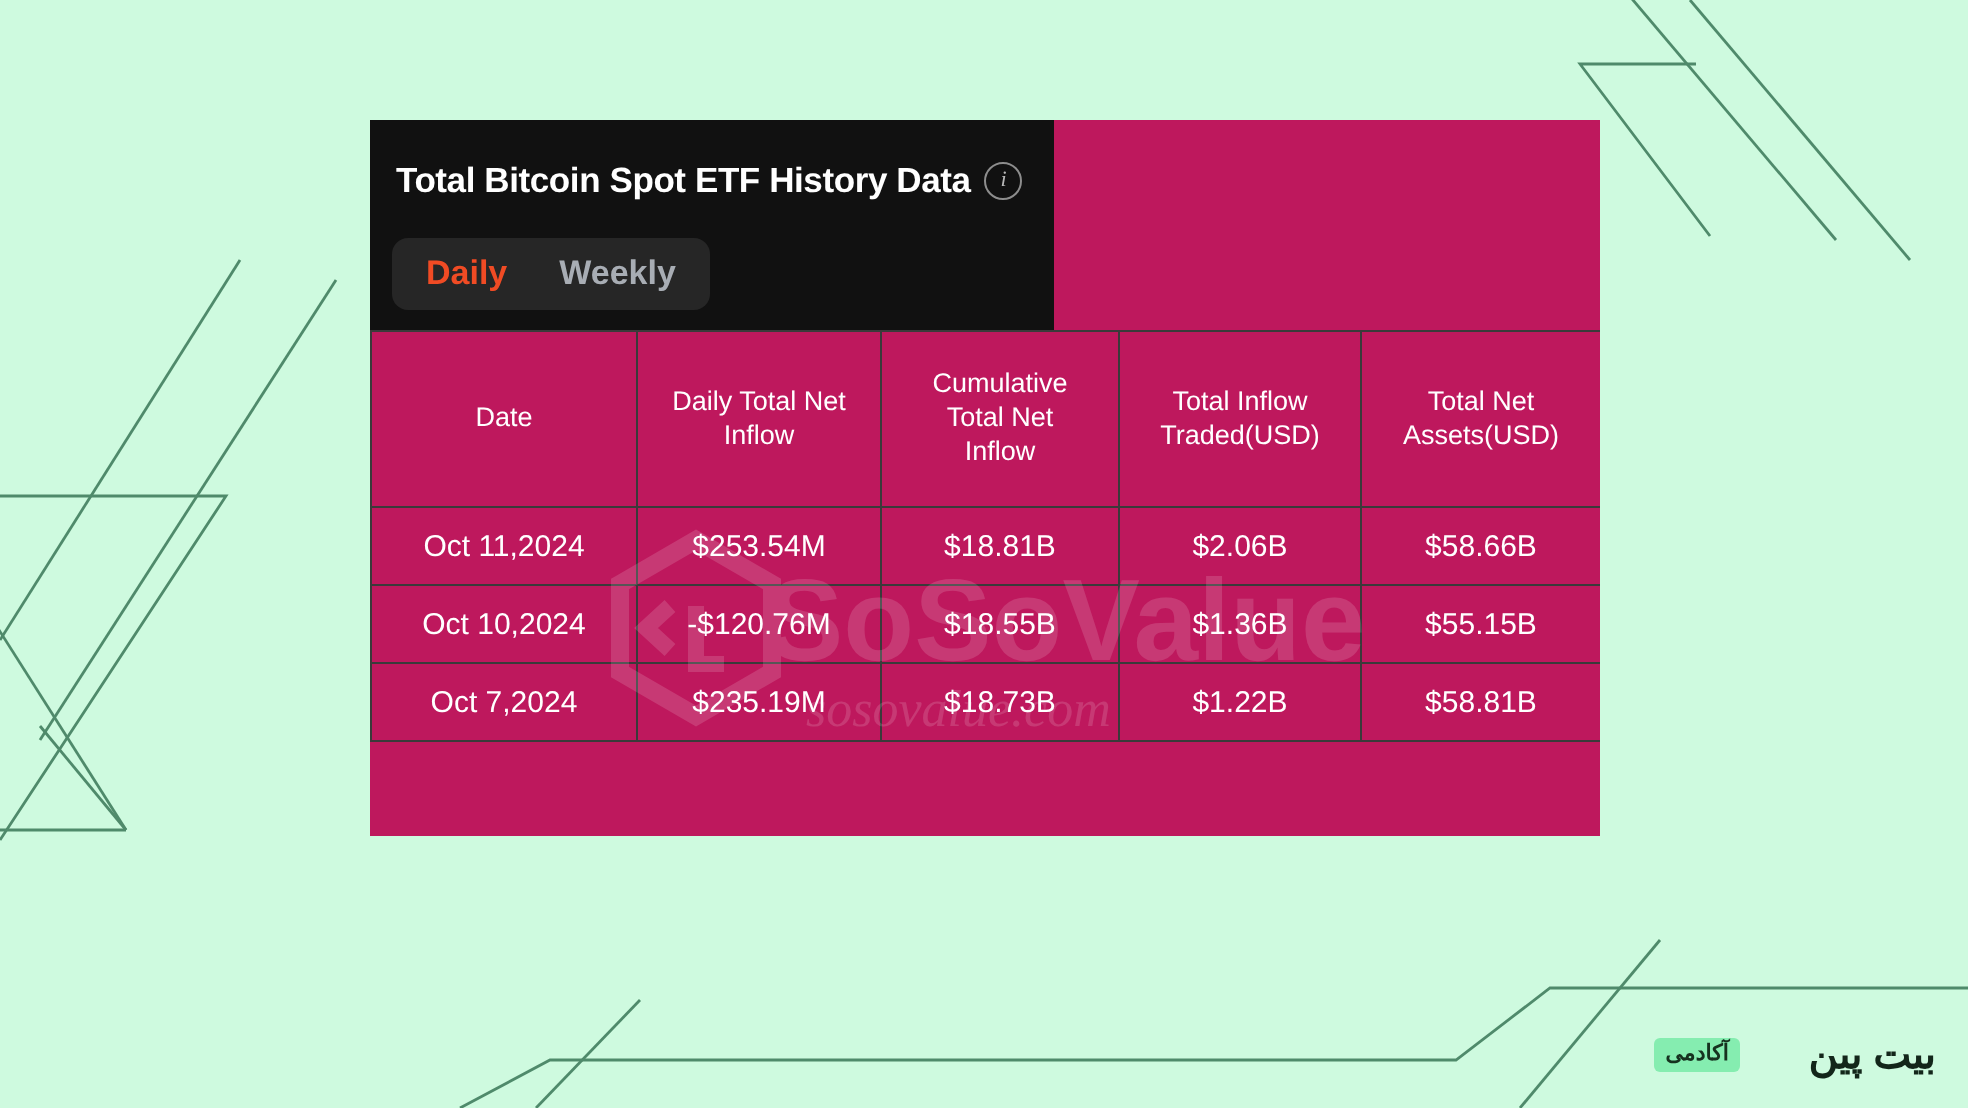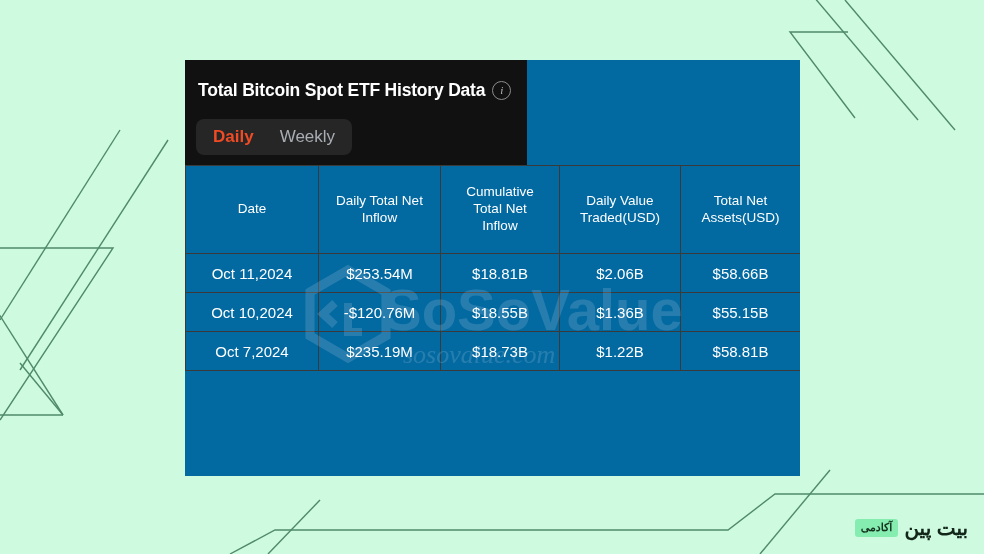--- a/index.html
+++ b/index.html
@@ -22,22 +22,22 @@
     width: 984px; height: 554px;
     pointer-events: none;
   }
 
   
   #card {
     position: absolute;
     left: 185px;
     top: 60px;
     width: 615px;
-    height: 416px;
-    background: #0369a1;
+    height: 358px;
+    background: #be185d;
     overflow: hidden;
   }
   #card-header {
     position: absolute;
     left: 0; top: 0;
     width: 342px;
     height: 105px;
     background: #111111;
   }
   #card-title-row {
@@ -81,21 +81,21 @@
     padding: 5px 6px;
     gap: 4px;
   }
   .tab {
     font-size: 17px;
     padding: 3px 11px;
     border-radius: 6px;
     white-space: nowrap;
   }
   .tab.active { color: #f04b24; font-weight: bold; }
-  .tab.inactive { color: #a8adb4; }
+  .tab.inactive { color: #a8adb4; font-weight: bold; }
 
   
   #watermark {
     position: absolute;
     left: 0; top: 0;
     width: 615px; height: 358px;
     pointer-events: none;
     z-index: 3;
   }
 
@@ -155,20 +155,21 @@
     font-weight: bold;
     padding: 2px 6px;
     border-radius: 3px;
     line-height: 1.25;
   }
   #brand-name {
     color: #13261a;
     font-size: 20px;
     font-weight: bold;
     letter-spacing: -0.5px;
+    margin-left: 28px;
   }
 </style>
 </head>
 <body>
 
 <svg id="bg-deco" viewBox="0 0 984 554" width="984" height="554">
   <g fill="none" stroke="#4f8a6b" stroke-width="1.4">
 
     <path d="M 808 -10 L 918 120"></path>
     <path d="M 845 0 L 955 130"></path>
@@ -226,21 +227,21 @@
         <th>
           <div>Daily Total Net</div>
           <div>Inflow</div>
         </th>
         <th>
           <div>Cumulative</div>
           <div>Total Net</div>
           <div>Inflow</div>
         </th>
         <th>
-          <div>Daily Value</div>
+          <div>Total Inflow</div>
           <div>Traded(USD)</div>
         </th>
         <th>
           <div>Total Net</div>
           <div>Assets(USD)</div>
         </th>
       </tr>
     </thead>
     <tbody>
       <tr>

